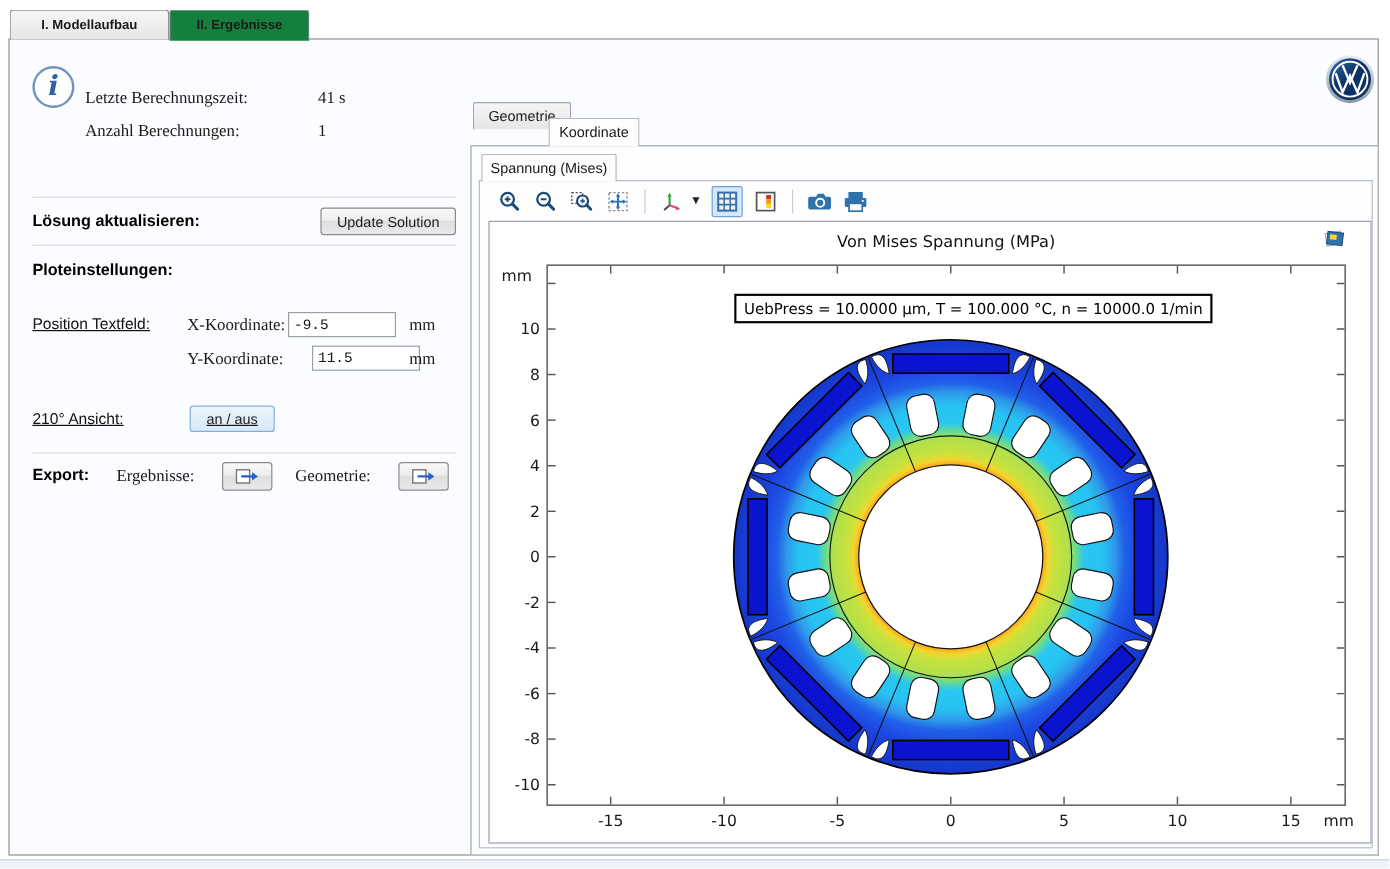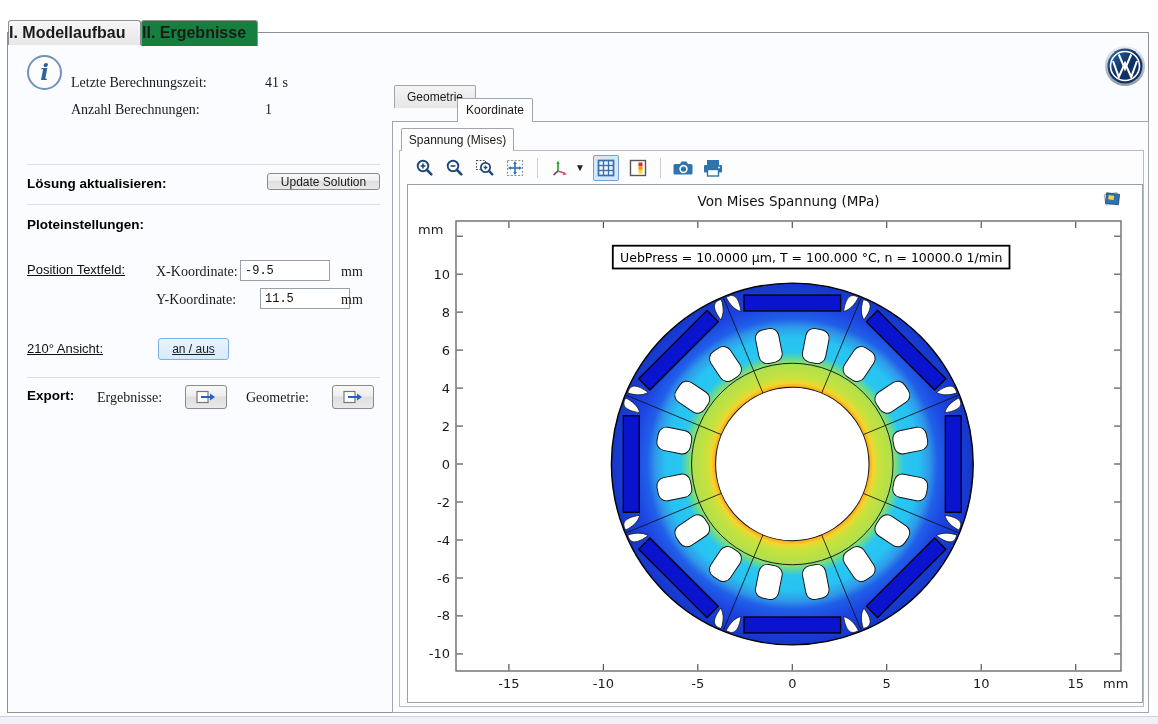--- a/index.html
+++ b/index.html
@@ -3,22 +3,22 @@
 <meta charset="utf-8">
 <style>
   * { margin:0; padding:0; box-sizing:border-box; }
   html,body { background:#ffffff; }
   #app {
     position:relative; width:1158px; height:724px; overflow:hidden;
     font-family:"Liberation Sans", sans-serif; background:#ffffff;
   }
   
   .tab-outer {
-    position:absolute; top:20px; height:25px; line-height:24px; 
-    font-size:16px; font-weight:bold; color:#1a1a1a;
+    position:absolute; top:8px; height:25px; line-height:24px; text-align:center;
+    font-size:11px; font-weight:bold; color:#1a1a1a;
     border:1px solid #8e9097; border-bottom:none; border-radius:3px 3px 0 0;
     background:linear-gradient(#f6f6f6,#e7e7e7); z-index:2; cursor:default;
   }
   .tab-outer.active { background:#15803d; height:26px; z-index:4; }
   
   #main-window {
     position:absolute; left:7px; top:32px; width:1142px; height:681px;
     border:1px solid #8e9097; background:#fbfcff; z-index:1;
   }
   .lbl { position:absolute; font-size:14px; color:#1a1a1a; white-space:nowrap;font-family:Liberation Serif, serif; }
@@ -87,21 +87,21 @@
 
     <div id="info-icon" style="left:19px;top:22px;">i</div>
     <div class="lbl" style="left:63px;top:42px;">Letzte Berechnungszeit:</div>
     <div class="lbl" style="left:257px;top:42px;">41 s</div>
     <div class="lbl" style="left:63px;top:69px;">Anzahl Berechnungen:</div>
     <div class="lbl" style="left:257px;top:69px;">1</div>
 
     <div class="divider" style="left:19px;top:131px;width:353px;"></div>
 
     <div class="hdg" style="left:19px;top:143px;">Lösung aktualisieren:</div>
-    <button class="btn" style="left:259px;top:140px;width:113px;height:17px;">Update Solution</button>
+    <button class="btn" style="left:259px;top:140px;width:113px;height:23px;">Update Solution</button>
 
     <div class="divider" style="left:19px;top:171px;width:353px;"></div>
 
     <div class="hdg" style="left:19px;top:184px;">Ploteinstellungen:</div>
 
     <div class="ulbl" style="left:19px;top:229px;">Position Textfeld:</div>
     <div class="lbl" style="left:148px;top:231px;">X-Koordinate:</div>
     <input class="inp" style="left: 232px; top: 227px;" value="-9.5">
     <div class="lbl" style="left:333px;top:231px;">mm</div>
 

